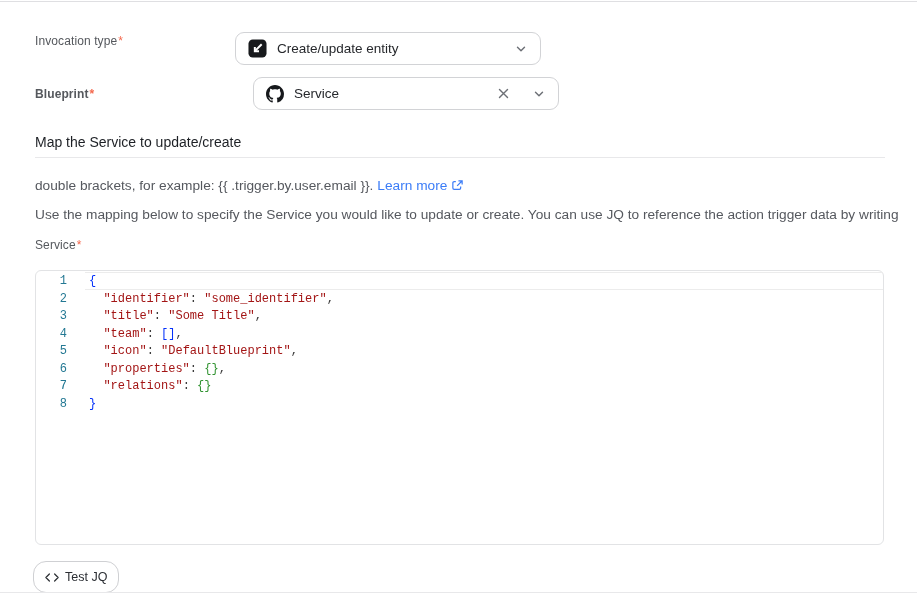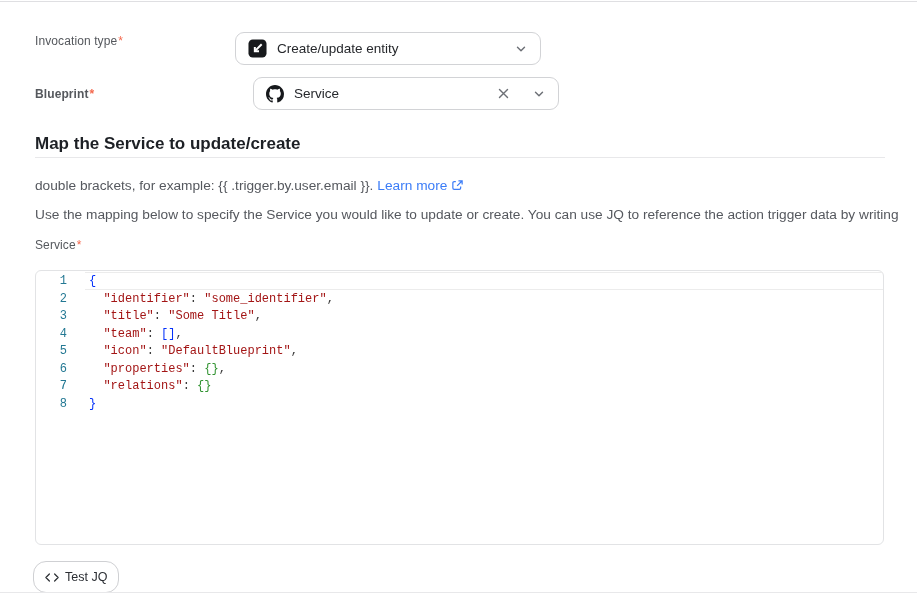--- a/index.html
+++ b/index.html
@@ -19,21 +19,21 @@
   .dropdown {
     position:absolute; left:206px; width:306px; height:33px; background:#fff;
     border:1px solid #d2d3d6; border-radius:9px; display:flex; align-items:center;
     padding:0 13px 0 12px; gap:10px; cursor:pointer;
   }
   .dd-label { font-size:13.5px; color:#26282c; flex:1 1 auto; white-space:nowrap; }
   .dd-icon { flex:0 0 auto; display:flex; align-items:center; }
   .dd-ctrl { flex:0 0 auto; display:flex; align-items:center; }
   .dd-clear { margin-right:13px; }
 
-  .heading { position:absolute; left:35px; top:134px; font-size:17px; font-weight:700; color:#1d2025; }
+  .heading { position:absolute; left:35px; top:134px; font-size:14px; font-weight:400; color:#1d2025; }
 
   .desc { position:absolute; left:35px; top:172px; font-size:13.7px; color:#55585e; line-height:27px; }
   .desc-line { white-space:nowrap; }
   .learn-more { color:#3b7cf7; text-decoration:none; margin-left:4px; cursor:pointer; }
   .ext-icon { display:inline-block; vertical-align:-2px; margin-left:4px; }
 
   .editor {
     position:absolute; left:35px; top:270px; width:849px; height:275px;
     background:#fff; border:1px solid #e2e3e5; border-radius:6px;
     font-family:"Liberation Mono","DejaVu Sans Mono",monospace; font-size:12px;

